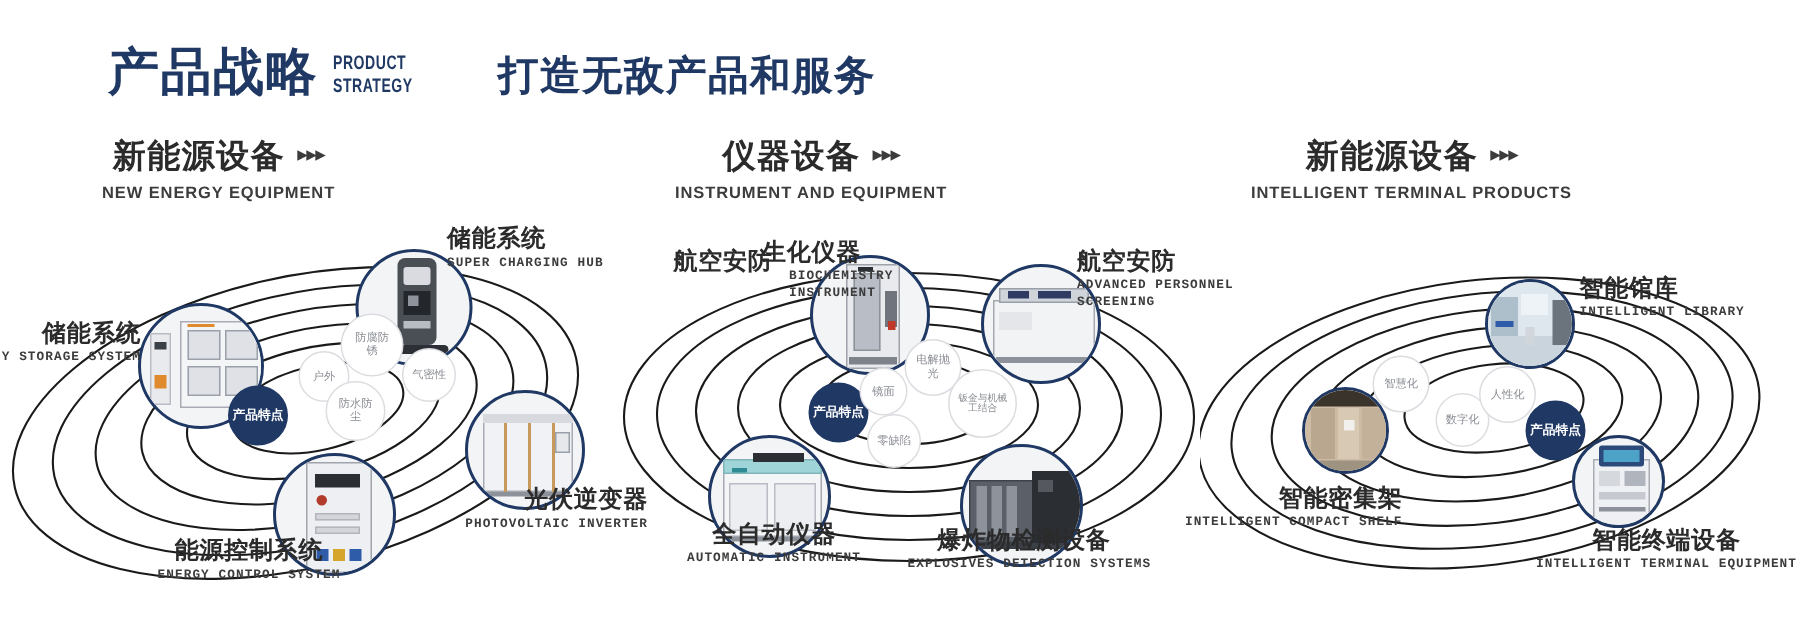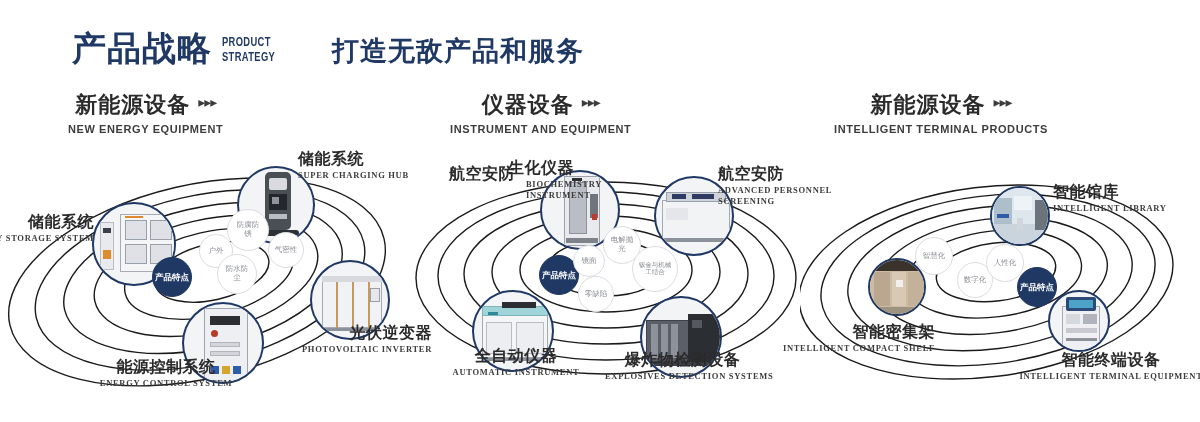--- a/index.html
+++ b/index.html
@@ -87,21 +87,21 @@
   
   .cap { position: absolute; }
   .cap .cn {
     font-size: 16px; font-weight: bold; color: #2b2b2b;
     letter-spacing: 0.5px; line-height: 19px;
     font-family: "DejaVu Sans", sans-serif; white-space: nowrap;
   }
   .cap .en {
     font-size: 8.5px; color: #3c3c3c; letter-spacing: 0.7px;
     font-weight: 600; line-height: 11px; margin-top: 2px;
-    font-family: Liberation Serif, serif; white-space: nowrap;
+    font-family: Liberation Mono, monospace; white-space: nowrap;
   }
   .cap.right { text-align: right; }
   .cap.ctr { text-align: center; }
 
   
   .ill { position:absolute; left:0; top:0; right:0; bottom:0; }
   .bx { position: absolute; box-sizing: border-box; }
 </style>
 </head>
 <body>

